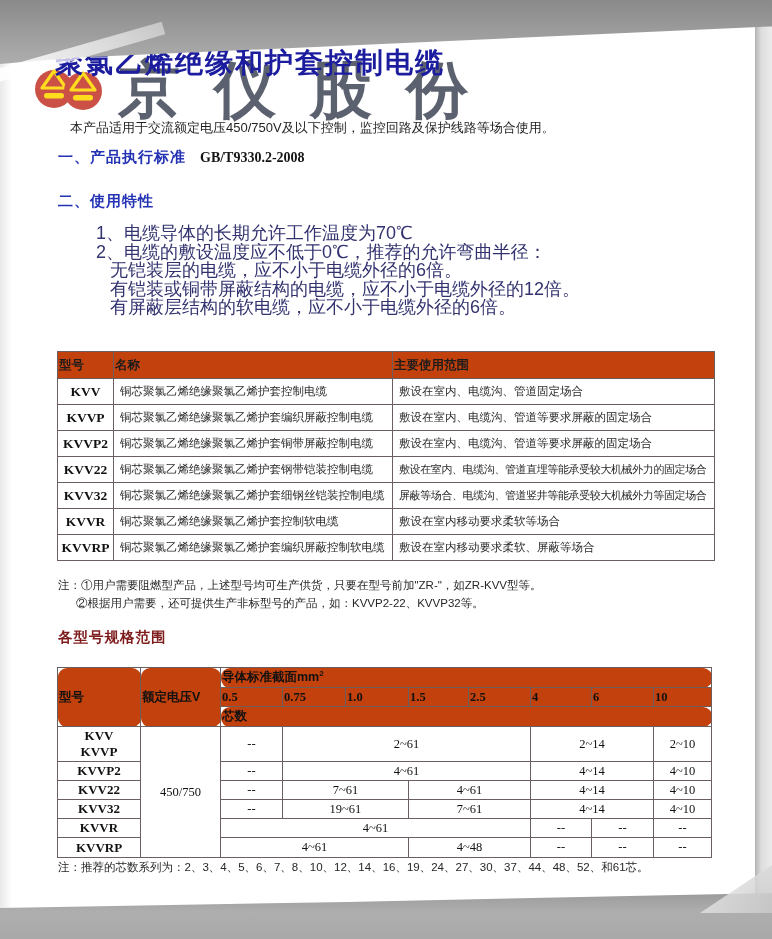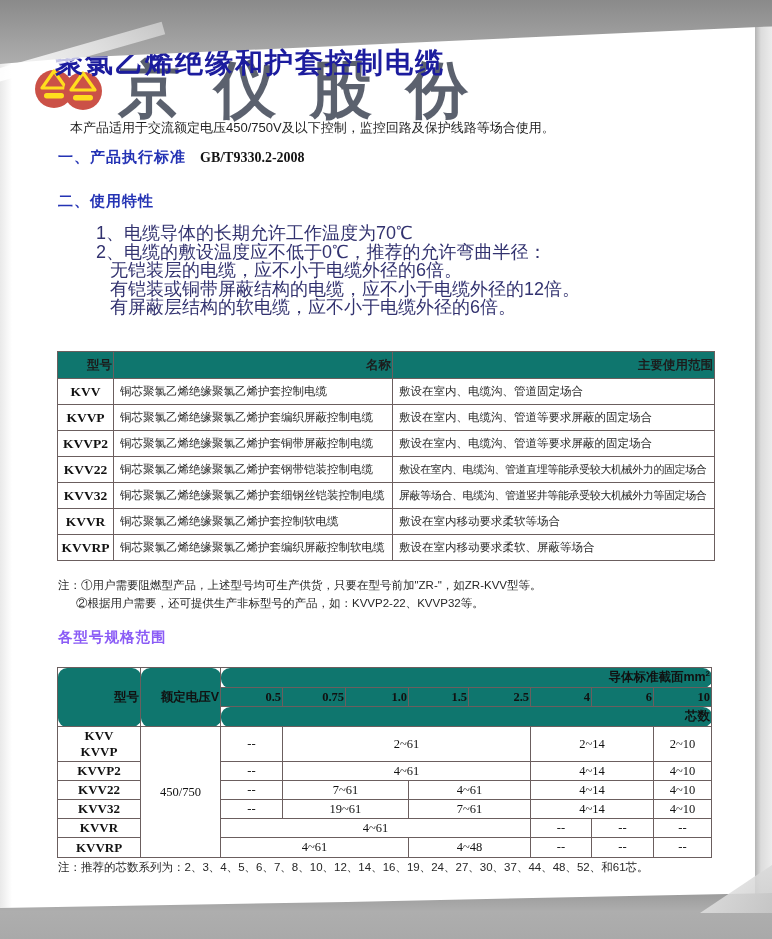--- a/index.html
+++ b/index.html
@@ -25,28 +25,28 @@
   
   .wm-text{position:absolute;left:118px;top:48px;z-index:1;font-size:62px;font-weight:700;
            color:#0f172a;opacity:.68;letter-spacing:34px;white-space:nowrap;}
   .wm-logo{position:absolute;left:34px;top:62px;z-index:1;opacity:.88;}
   
   .title{position:absolute;left:55px;top:44px;z-index:2;font-size:28px;font-weight:700;
          color:#1c1c9e;letter-spacing:2px;white-space:nowrap;}
   .intro{position:absolute;left:70px;top:119px;z-index:2;font-size:13px;color:#1f1f1f;white-space:nowrap;}
   .sec{position:absolute;z-index:2;font-size:15px;font-weight:700;color:#2433b4;letter-spacing:1px;white-space:nowrap;}
   .sec .std{font-family:"Liberation Serif",serif;color:#141414;font-size:14px;margin-left:14px;letter-spacing:0;margin-top:8px;}
-  .sec-black{position:absolute;z-index:2;font-size:14.5px;font-weight:700;color:#8b5cf6;letter-spacing:1px;}
+  .sec-black{position:absolute;z-index:2;font-size:14.5px;font-weight:700;color:#7f1d1d;letter-spacing:1px;}
   .uselist{position:absolute;left:96px;top:224px;z-index:2;font-size:18px;line-height:18.5px;
            color:#32326f;white-space:nowrap;}
   .uselist .cont{padding-left:14px;}
   
   table{border-collapse:collapse;table-layout:fixed;position:absolute;z-index:2;background:#fff;}
   td{border:1px solid #6b5e5e;overflow:hidden;}
-  .thead td{background:#0f766e;font-weight:700;font-size:12.5px;text-align:right;color:#1c1c1c;}
+  .thead td{background:#c2410c;font-weight:700;font-size:12.5px;text-align:left;color:#1c1c1c;}
   #t1{left:57px;top:351px;width:657px;}
   #t1 tr{height:26px;}
   #t1 tr.hd{height:27px;}
   #t1 .code{text-align:center;font-family:"Liberation Serif",serif;font-weight:700;font-size:13.5px;color:#111;}
   #t1 .nm,#t1 .rg{font-size:11.5px;color:#2b2b2b;padding:0 6px;white-space:nowrap;margin-top:41px;}
   #t1 .tight{font-size:11px;letter-spacing:-0.4px;}
   .notes{position:absolute;left:58px;top:577px;z-index:2;font-size:11.5px;line-height:17.5px;color:#262626;white-space:nowrap;}
   .notes .n2{padding-left:18px;}
   #t2{left:57px;top:667px;width:654px;text-align:center;}
   #t2 td{font-family:"Liberation Serif",serif;font-size:12.5px;color:#111;}

